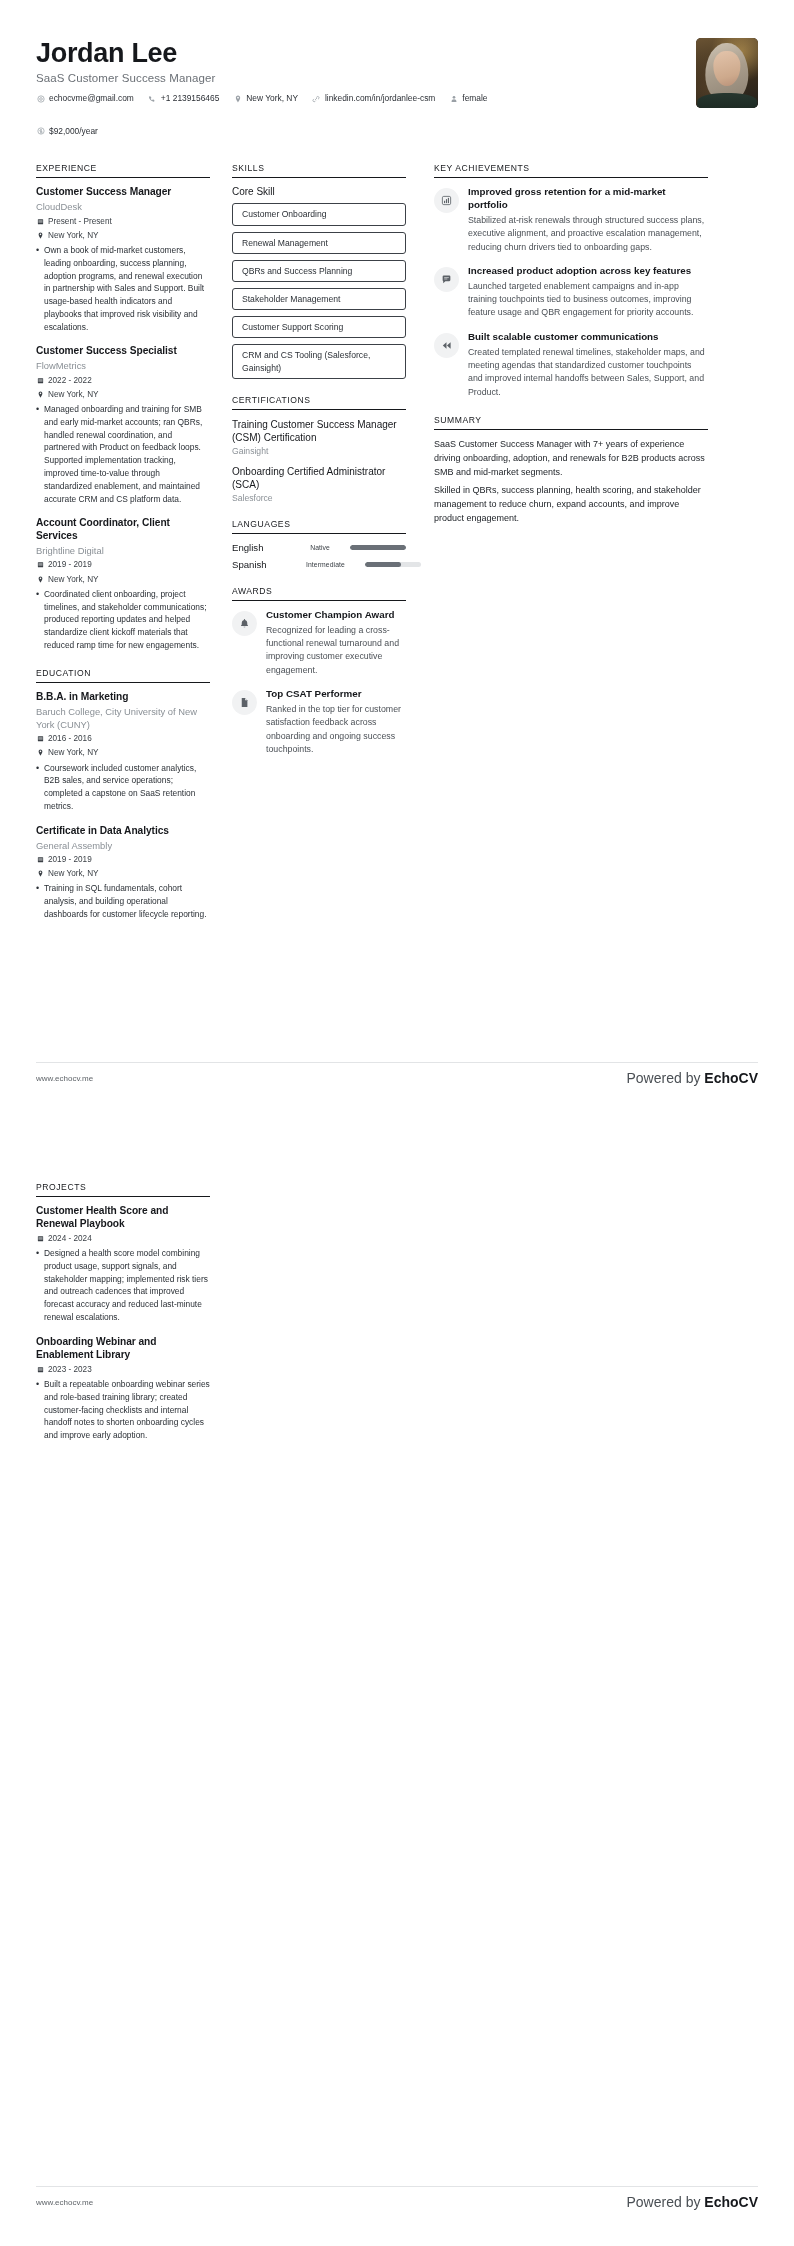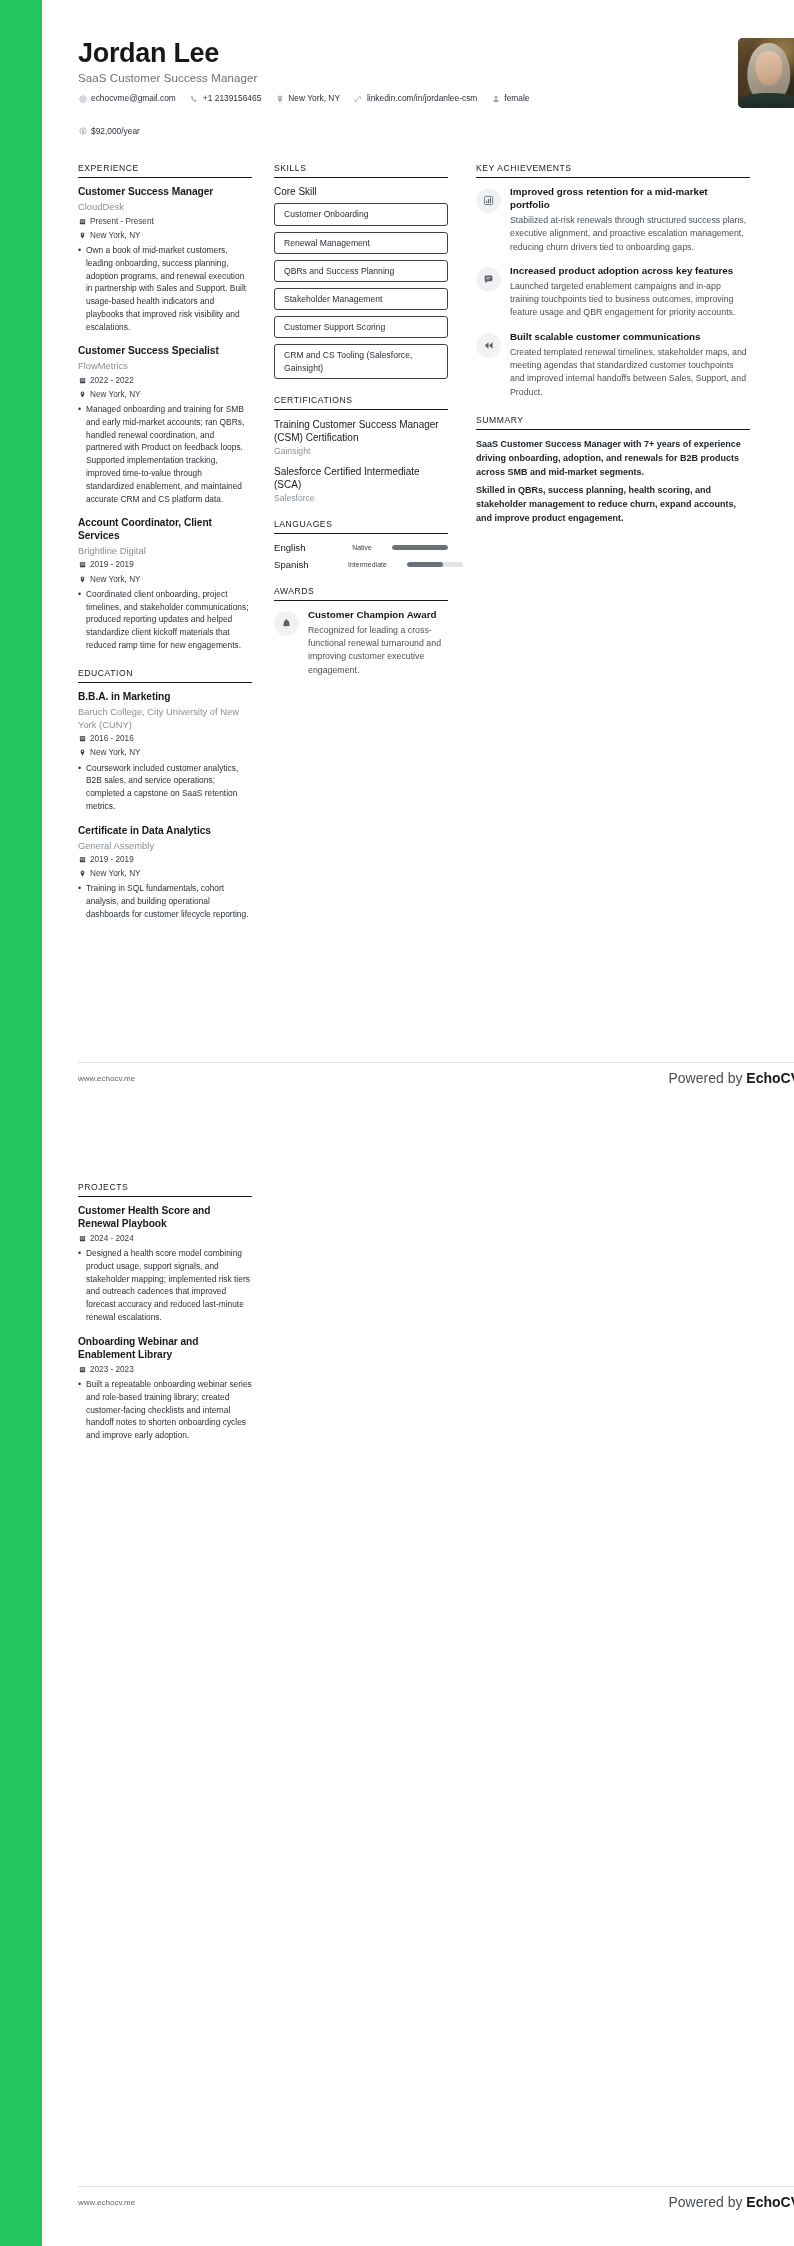--- a/index.html
+++ b/index.html
@@ -5,21 +5,20 @@
   * { box-sizing: border-box; margin: 0; padding: 0; }
   html, body {
     background: #c9c9c9;
     font-family: "Liberation Sans", sans-serif;
     -webkit-font-smoothing: antialiased;
   }
   .doc {
     width: 794px;
     margin: 0 auto;
     background: #22c55e;
-    padding-left: 42px;
   }
   .page {
     width: 794px;
     background: #ffffff;
     position: relative;
     overflow: hidden;
   }
   .page-1 { height: 1122px; }
   .page-2 { height: 1124px; }
   .page-inner {
@@ -292,21 +291,20 @@
     line-height: 1.52;
     margin-top: 2px;
   }
 
   
   .summary-p {
     font-size: 9px;
     color: #22262b;
     line-height: 1.53;
     margin-bottom: 5px;
-    font-weight: bold;
   }
   .summary-p:last-child { margin-bottom: 0; }
 
   
   .footer {
     position: absolute;
     left: 36px; right: 36px;
     bottom: 36px;
     display: flex;
     justify-content: space-between;
@@ -588,21 +586,21 @@
           </div>
 
           <div class="sec">
             <div class="sec-title">CERTIFICATIONS</div>
             <div class="sec-rule"></div>
             <div class="cert">
               <div class="cert-name">Training Customer Success Manager (CSM) Certification</div>
               <div class="cert-issuer">Gainsight</div>
             </div>
             <div class="cert">
-              <div class="cert-name">Salesforce Certified Intermediate (SCA)</div>
+              <div class="cert-name">Onboarding Certified Administrator (SCA)</div>
               <div class="cert-issuer">Salesforce</div>
             </div>
           </div>
 
           <div class="sec">
             <div class="sec-title">LANGUAGES</div>
             <div class="sec-rule"></div>
             <div class="lang-row">
               <span class="lang-name">English</span>
               <span class="lang-level">Native</span>
@@ -629,20 +627,32 @@
                   <path d="M8 1.6a.9.9 0 00-.9.9v.5A4 4 0 004 6.9v2.4l-1 1.6v.8h10v-.8l-1-1.6V6.9a4 4 0 00-3.1-3.9v-.5a.9.9 0 00-.9-.9z"></path>
                   <path d="M6.6 12.6a1.5 1.5 0 002.8 0z"></path>
                 </svg>
               </div>
               <div class="ach-body">
                 <div class="ach-title">Customer Champion Award</div>
                 <div class="ach-desc">Recognized for leading a cross-functional renewal turnaround and improving customer executive engagement.</div>
               </div>
             </div>
 
+            <div class="ach-item">
+              <div class="ach-icon">
+                <svg viewBox="0 0 16 16" fill="currentColor">
+                  <path d="M4 1.6h5l3.2 3.2v9.6H4z"></path>
+                  <path d="M9 1.6l3.2 3.2H9z" fill="#f1f2f3"></path>
+                </svg>
+              </div>
+              <div class="ach-body">
+                <div class="ach-title">Top CSAT Performer</div>
+                <div class="ach-desc">Ranked in the top tier for customer satisfaction feedback across onboarding and ongoing success touchpoints.</div>
+              </div>
+            </div>
           </div>
 
         </div>
 
         <div class="col-right">
 
           <div class="sec">
             <div class="sec-title">KEY ACHIEVEMENTS</div>
             <div class="sec-rule"></div>
 

